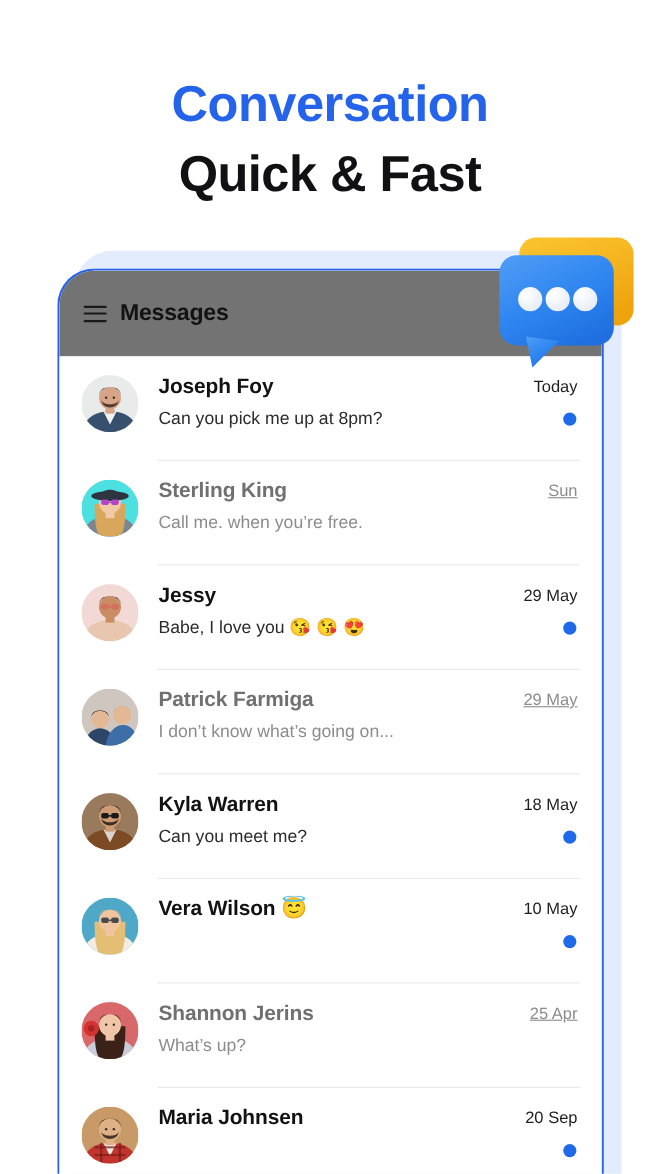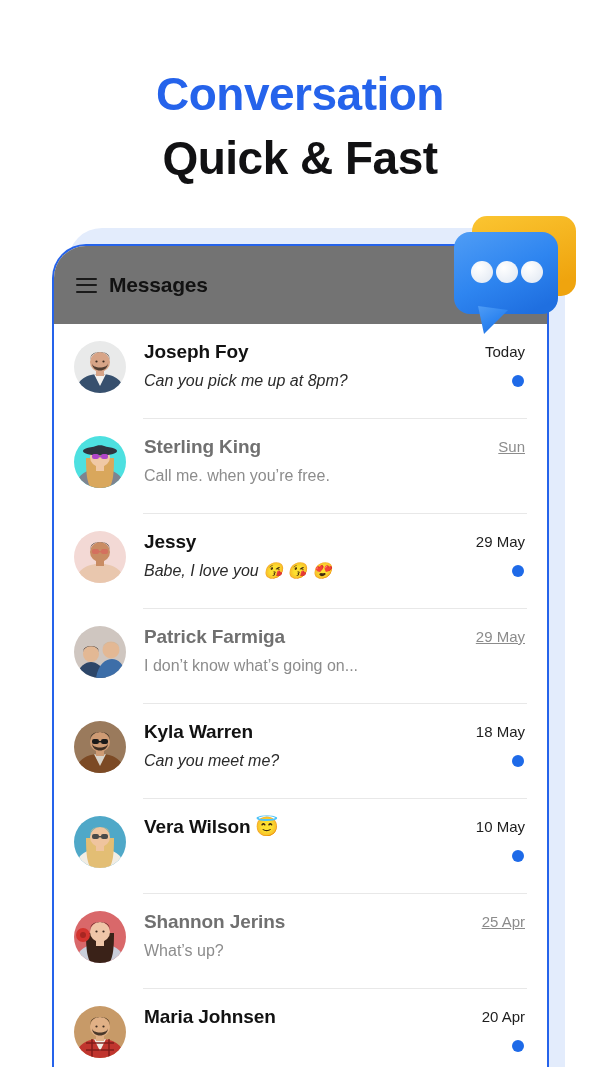--- a/index.html
+++ b/index.html
@@ -167,21 +167,21 @@
     border-radius: 50%;
     background: #1E6AE8;
     display: inline-block;
     margin-top: 13px;
     margin-right: 1px;
   }
   .unread-dot.hidden { visibility: hidden; }
 
   
   .conv-row.unread .conv-name { color: #121212; }
-  .conv-row.unread .conv-preview { color: #2B2B2B; font-style: italic; }
+  .conv-row.unread .conv-preview { color: #2B2B2B; }
   .conv-row.unread .conv-time { color: #1E1E1E; }
   
   .conv-row.read .conv-name { color: #707070; }
   .conv-row.read .conv-preview { color: #8C8C8C; }
   .conv-row.read .conv-time { color: #8C8C8C; text-decoration: underline; }
 
   
   .bubble-badge {
     position: absolute;
     left: 450px;
@@ -379,21 +379,21 @@
             <path d="M16 20 C16 8 36 8 36 20 C36 13 32 11 26 11 C20 11 16 13 16 20 Z" fill="#2E221A"></path>
             <path d="M18 22 C18 32 34 32 34 22 C34 28 18 28 18 22 Z" fill="#2E221A" opacity=".85"></path>
             <circle cx="22.5" cy="20.5" r="1.1" fill="#3A2A20"></circle>
             <circle cx="29.5" cy="20.5" r="1.1" fill="#3A2A20"></circle>
           </svg>
         </div>
         <div class="conv-text">
           <div class="conv-name">Maria Johnsen</div>
           <div class="conv-preview"></div>
         </div>
-        <div class="conv-meta"><div class="conv-time">20 Apr</div><div class="unread-dot"></div></div>
+        <div class="conv-meta"><div class="conv-time">20 Sep</div><div class="unread-dot"></div></div>
       </div>
     </div>
 </div>
 
 <div class="bubble-badge">
   <svg width="132" height="130" viewBox="0 0 132 130" xmlns="http://www.w3.org/2000/svg">
     <defs>
       <linearGradient id="gy" x1="0" y1="0" x2="0.4" y2="1">
         <stop offset="0%" stop-color="#FBC531"></stop>
         <stop offset="100%" stop-color="#EFA40E"></stop>

